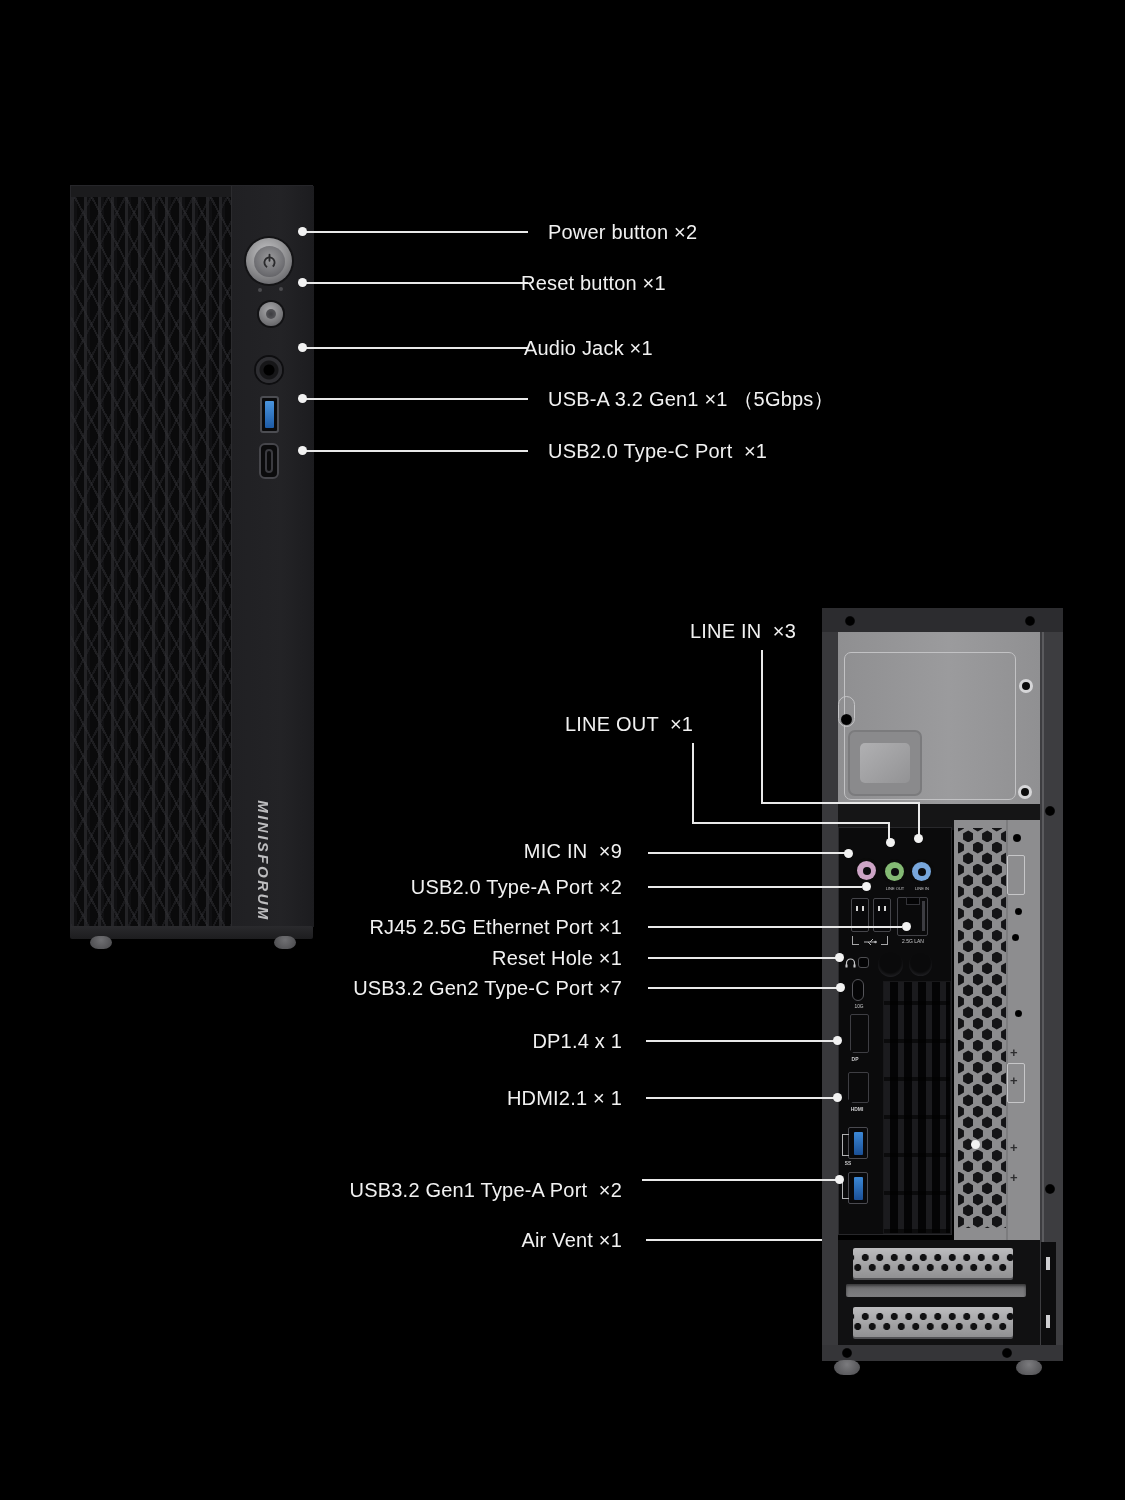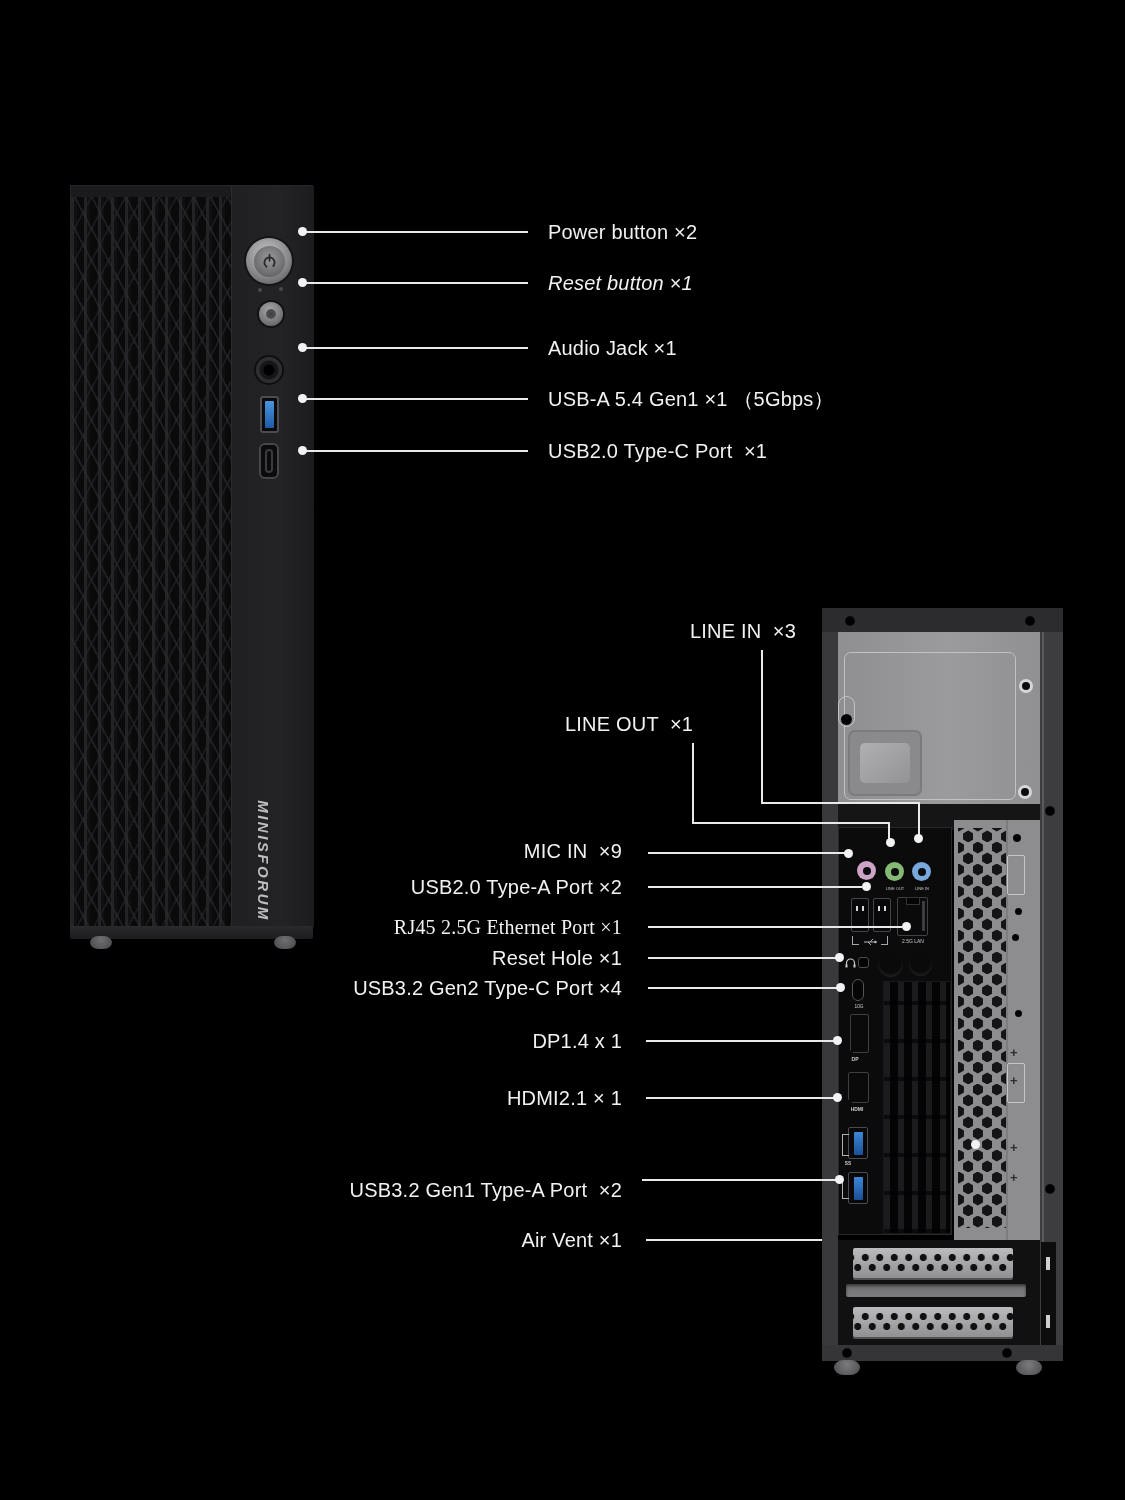--- a/index.html
+++ b/index.html
@@ -170,31 +170,31 @@
   <div class="foot-f" style="left:274px;top:936px;"></div>
 
   <div>
     <div class="co-line" style="left:303px;top:231px;width:225px;"></div>
     <div class="co-dot" style="left:298px;top:227px;"></div>
     <div class="co-label" style="left:548px;top:219px;">Power button ×2</div>
   </div>
   <div>
     <div class="co-line" style="left:303px;top:282px;width:225px;"></div>
     <div class="co-dot" style="left:298px;top:278px;"></div>
-    <div class="co-label" style="left:548px;top:270px;font-style:italic;">Reset button ×1</div>
+    <div class="co-label" style="left:521px;top:270px;">Reset button ×1</div>
   </div>
   <div>
     <div class="co-line" style="left:303px;top:347px;width:225px;"></div>
     <div class="co-dot" style="left:298px;top:343px;"></div>
-    <div class="co-label" style="left:548px;top:335px;text-align:right;">Audio Jack ×1</div>
+    <div class="co-label" style="left:524px;top:335px;text-align:right;">Audio Jack ×1</div>
   </div>
   <div>
     <div class="co-line" style="left:303px;top:398px;width:225px;"></div>
     <div class="co-dot" style="left:298px;top:394px;"></div>
-    <div class="co-label" style="left:548px;top:386px;">USB-A 5.4 Gen1 ×1 （5Gbps）</div>
+    <div class="co-label" style="left:548px;top:386px;">USB-A 3.2 Gen1 ×1 （5Gbps）</div>
   </div>
   <div>
     <div class="co-line" style="left:303px;top:450px;width:225px;"></div>
     <div class="co-dot" style="left:298px;top:446px;"></div>
     <div class="co-label" style="left:548px;top:438px;">USB2.0 Type-C Port  ×1</div>
   </div>
 
   <div class="rear-tower">
     <div class="r-left-frame speckle"></div>
     <div class="r-right-frame speckle"></div>
@@ -332,31 +332,31 @@
     <div class="co-label r" style="right:503px;top:838px;">MIC IN  ×9</div>
     <div class="co-line" style="left:648px;top:852px;width:198px;"></div>
     <div class="co-dot" style="left:844px;top:849px;"></div>
   </div>
   <div>
     <div class="co-label r" style="right:503px;top:874px;">USB2.0 Type-A Port ×2</div>
     <div class="co-line" style="left:648px;top:886px;width:214px;"></div>
     <div class="co-dot" style="left:862px;top:882px;"></div>
   </div>
   <div>
-    <div class="co-label r" style="right:503px;top:914px;font-family:Liberation Serif, serif;">RJ45 2.5G Ethernet Port ×1</div>
+    <div class="co-label r" style="right:503px;top:914px;">RJ45 2.5G Ethernet Port ×1</div>
     <div class="co-line" style="left:648px;top:926px;width:254px;"></div>
     <div class="co-dot" style="left:902px;top:922px;"></div>
   </div>
   <div>
     <div class="co-label r" style="right:503px;top:945px;">Reset Hole ×1</div>
     <div class="co-line" style="left:648px;top:957px;width:188px;"></div>
     <div class="co-dot" style="left:835px;top:953px;"></div>
   </div>
   <div>
-    <div class="co-label r" style="right:503px;top:975px;">USB3.2 Gen2 Type-C Port ×4</div>
+    <div class="co-label r" style="right:503px;top:975px;">USB3.2 Gen2 Type-C Port ×7</div>
     <div class="co-line" style="left:648px;top:987px;width:189px;"></div>
     <div class="co-dot" style="left:836px;top:983px;"></div>
   </div>
   <div>
     <div class="co-label r" style="right:503px;top:1028px;">DP1.4 x 1</div>
     <div class="co-line" style="left:646px;top:1040px;width:189px;"></div>
     <div class="co-dot" style="left:833px;top:1036px;"></div>
   </div>
   <div>
     <div class="co-label r" style="right:503px;top:1085px;margin-left:12px;">HDMI2.1 × 1</div>

